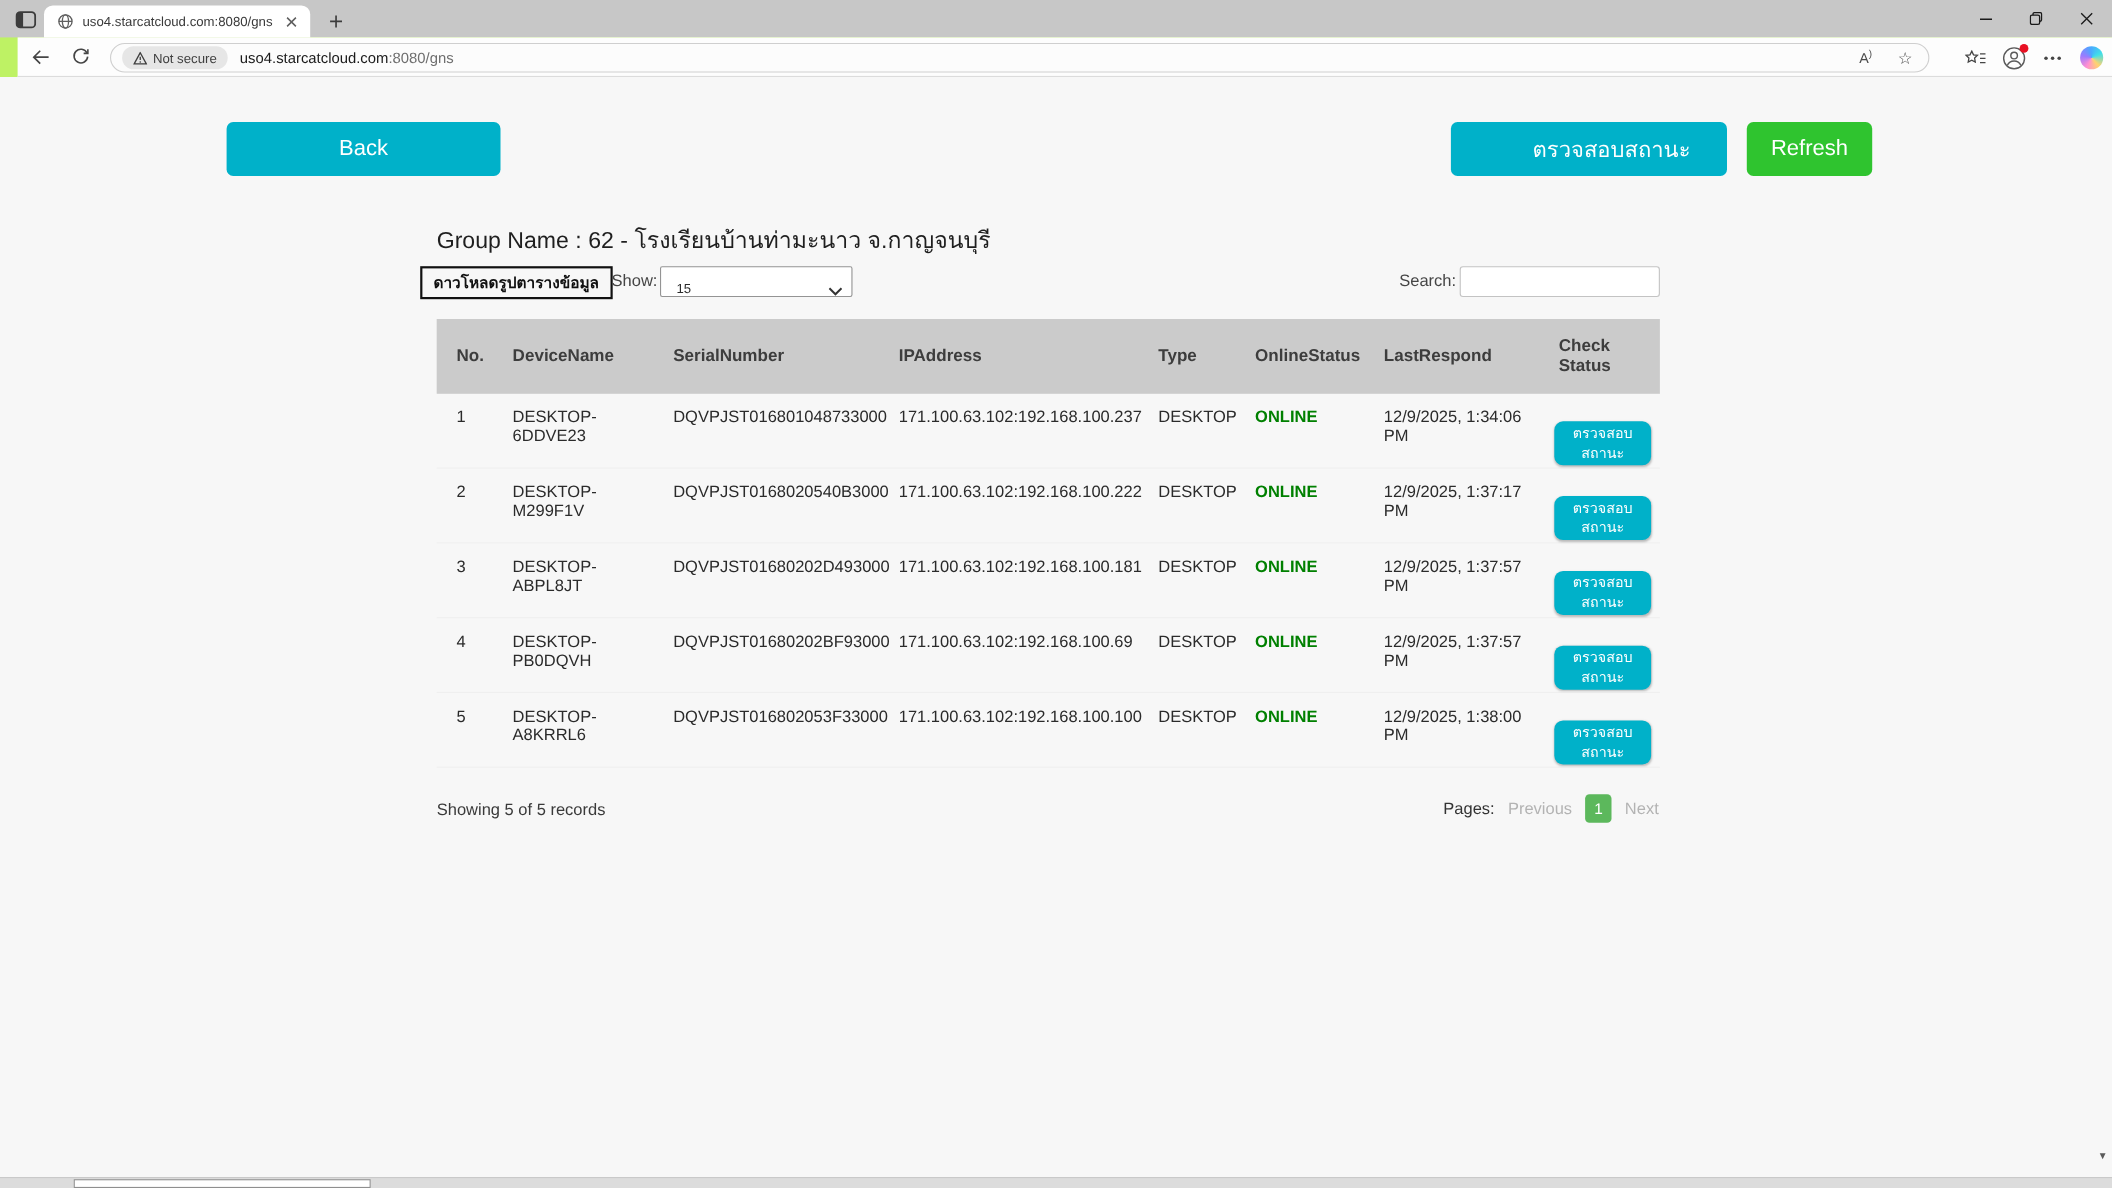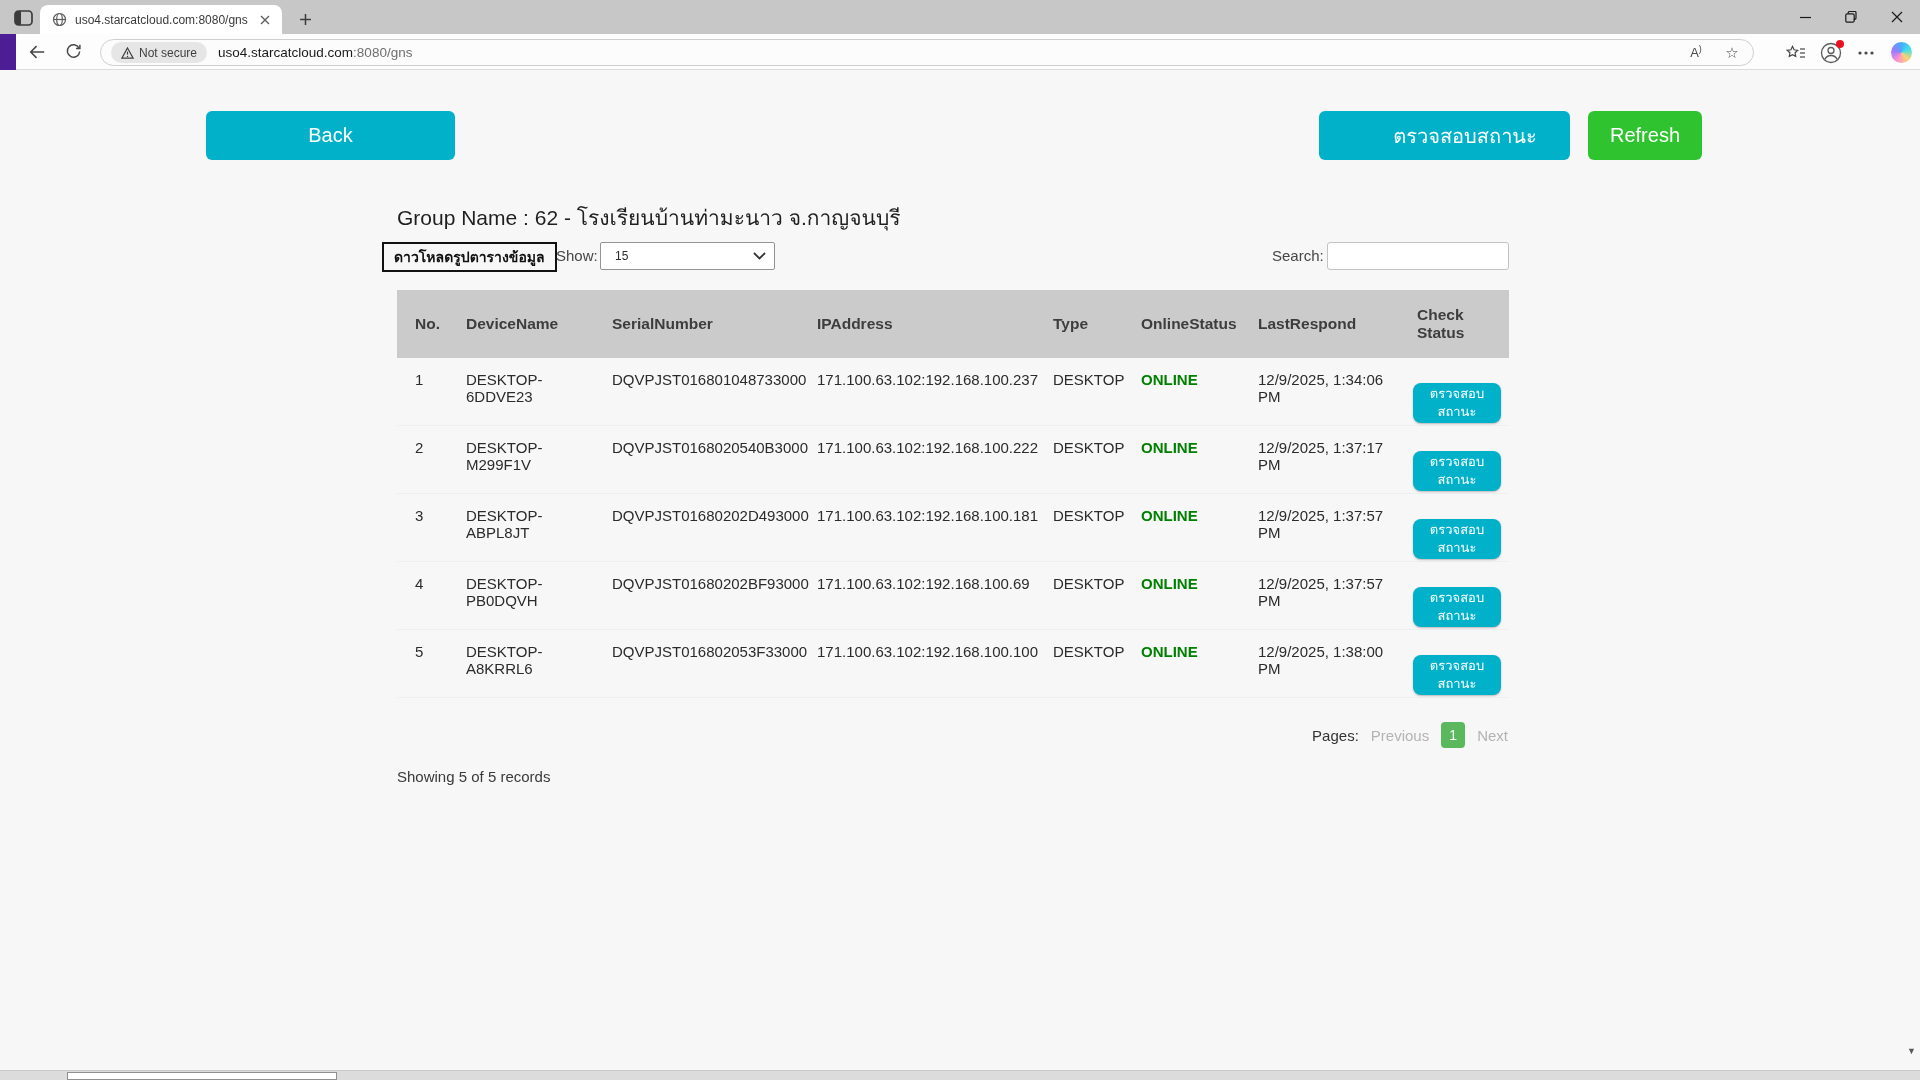--- a/index.html
+++ b/index.html
@@ -1,17 +1,17 @@
 <!DOCTYPE html>
 <html style="--teal: #00b1c9; --green: #2fc42f; --online: #008000; --page_active: #5cb85c; --header_bg: #cbcbcb;"><head>
 <meta charset="utf-8">
 <style>
   * { margin:0; padding:0; box-sizing:border-box; }
   html,body { width:1920px; height:1080px; font-family:"Liberation Sans","DejaVu Sans",sans-serif; }
-  .win { position:relative; width:1920px; height:1080px; overflow:hidden; background:#4c1d95; }
+  .win { position:relative; width:1920px; height:1080px; overflow:hidden; background:#bef264; }
 
   
   .tabstrip { position:absolute; top:0; left:0; right:0; height:34px; background:#c7c7c7; }
   .tab-actions { position:absolute; left:10px; top:8px; width:26px; height:20px; border:none; background:transparent; display:flex; align-items:center; justify-content:center; cursor:pointer; }
   .tab { position:absolute; left:40px; top:5px; width:242px; height:29px; background:#ffffff; border-radius:8px 8px 0 0; display:flex; align-items:center; padding:0 8px 0 12px; }
   .tab-title { flex:1; font-size:12px; color:#3a3a3a; white-space:nowrap; overflow:hidden; margin-left:8px; }
   .tab-close { border:none; background:transparent; width:18px; height:18px; display:flex; align-items:center; justify-content:center; border-radius:4px; cursor:pointer; }
   .newtab { position:absolute; left:292px; top:7px; width:26px; height:24px; border:none; background:transparent; display:flex; align-items:center; justify-content:center; cursor:pointer; }
   .win-controls { position:absolute; right:0; top:0; height:34px; display:flex; }
   .win-btn { width:46px; height:34px; border:none; background:transparent; display:flex; align-items:center; justify-content:center; cursor:pointer; }
@@ -38,42 +38,42 @@
   .content { position:absolute; top:70px; left:0; right:0; bottom:10px; background:#f7f7f7; }
   .btn-top { position:absolute; height:49px; border:none; border-radius:6px; color:#fff; font-size:20px; font-weight:500; cursor:pointer; font-family:inherit; }
   .btn-back { left:206px; top:41px; width:249px; background:var(--teal); }
   .btn-checkall { left:1319px; top:41px; width:251px; background:var(--teal);padding-left:41px; }
   .btn-refresh { left:1588px; top:41px; width:114px; background:var(--green); }
 
   .page-title { position:absolute; left:397px; top:131px; font-size:21px; font-weight:500; color:#1f1f1f; }
 
   .btn-download { position:absolute; left:382px; top:172px; height:30px; padding:0 10px; background:transparent; border:2px solid #111; font-size:14px; font-weight:600; color:#111; cursor:pointer; font-family:inherit; }
   .show-label { position:absolute; left:556px; top:177px; font-size:15px; color:#454545; }
-  .select-box { position:absolute; left:600px; top:172px; width:175px; height:28px; background:#fff; border:1px solid #949494; border-radius:2px; display:flex; align-items:center; padding:0 8px 0 14px; cursor:pointer; }
+  .select-box { position:absolute; left:600px; top:172px; width:175px; height:28px; background:#fff; border:1px solid #949494; border-radius:2px; display:flex; align-items:flex-end; padding:0 8px 0 14px; cursor:pointer; }
   .select-box .val { font-size:12px; color:#2b2b2b; flex:1; }
   .search-label { position:absolute; left:1272px; top:177px; font-size:15px; color:#454545; }
   .search-input { position:absolute; left:1327px; top:172px; width:182px; height:28px; border:1px solid #c3c3c3; border-radius:3px; background:#fff; padding:0 8px; font-size:14px; font-family:inherit; }
 
   .table { position:absolute; left:397px; top:220px; width:1112px; font-size:15px; color:#2b2b2b; }
   .tr { display:flex; align-items:flex-start; padding-left:18px; height:68px; }
   .thead { background:var(--header_bg); align-items:center; font-weight:bold; color:#3d3d3d; font-size:15.5px; }
   .tbody .tr { padding-top:13px; border-bottom:1px solid #efefef; }
   .td,.th { white-space:nowrap; }
   .c-no { width:51px; }
   .c-device { width:146px; white-space:pre-line; }
   .c-serial { width:205px; }
   .c-ip { width:236px; }
   .c-type { width:88px; }
   .c-status { width:117px; font-weight:bold; }
   .td.c-status { color:var(--online); }
   .c-last { width:159px; white-space:pre-line; }
   .c-check { width:92px; white-space:pre-line; }
   .btn-check-row { width:88px; min-height:40px; margin:-5px 0 0 -4px; border:none; border-radius:8px; background:var(--teal); color:#fff; font-size:13px; line-height:1.35; white-space:pre-line; cursor:pointer; font-family:inherit; box-shadow:0 1px 2px rgba(0,0,0,.25); }
 
-  .showing { position:absolute; left:397px; top:658px; font-size:15px; color:#3a3a3a;margin-top:40px; }
+  .showing { position:absolute; left:397px; top:658px; font-size:15px; color:#3a3a3a; }
   .pagination { position:absolute; right:412px; top:652px; display:flex; align-items:center; gap:12px; }
   .pages-label { font-size:15px; color:#333; }
   .page-link { font-size:15px; color:#b3b3b3; background:none; border:none; cursor:default; font-family:inherit; }
   .page-current { width:24px; height:26px; border-radius:4px; background:var(--page_active); color:#fff; font-size:14px; border:none; cursor:pointer; font-family:inherit; }
 
   
   .vscroll-arrow { position:absolute; right:4px; bottom:14px; font-size:9px; color:#5a5a5a; }
   .hscrollbar { position:absolute; left:0; right:0; bottom:0; height:10px; background:#dcdcdc; border-top:1px solid #c9c9c9; }
   .hscroll-thumb { position:absolute; left:67px; top:1px; width:270px; height:8px; background:#fff; border:1px solid #8f8f8f; }
 </style>

